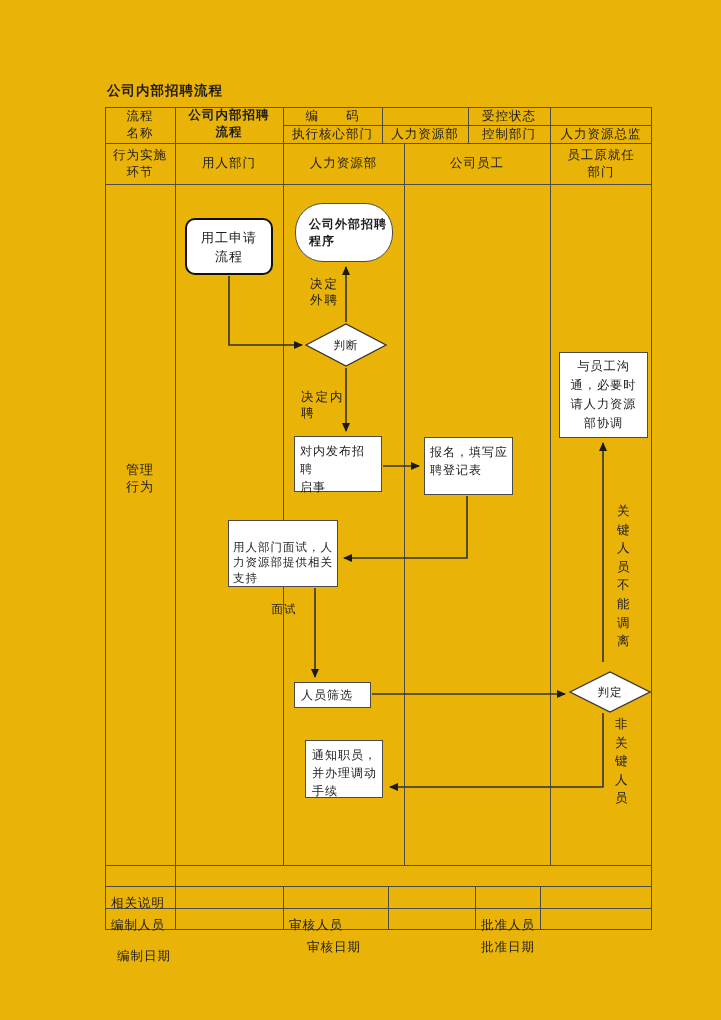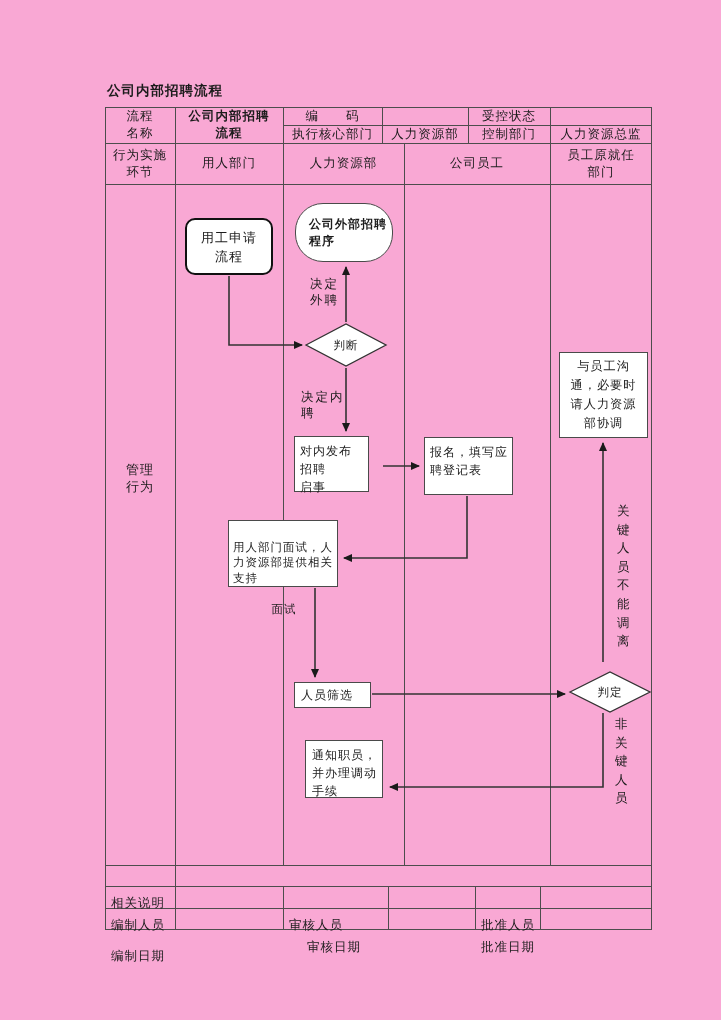--- a/index.html
+++ b/index.html
@@ -1,29 +1,29 @@
 <!DOCTYPE html>
 <html><head>
 <meta charset="utf-8">
 <style>
   html,body{margin:0;padding:0;background:#ffffff;}
-  .page{position:relative;width:721px;height:1020px;background:#f9a8d4;overflow:hidden;
+  .page{position:relative;width:721px;height:1020px;background:#eab308;overflow:hidden;
         font-family:"Liberation Serif","DejaVu Serif",serif;color:#1c1c1c;}
   .title{position:absolute;left:107px;top:82px;font-family:"Liberation Sans","DejaVu Sans",sans-serif;
          font-weight:bold;font-size:13.5px;letter-spacing:1px;white-space:pre;}
   
   .tborder{position:absolute;left:105px;top:107px;width:547px;height:823px;
            border:1px solid #4d4d4d;box-sizing:border-box;}
   .hl{position:absolute;height:1px;background:#4d4d4d;}
   .vl{position:absolute;width:1px;background:#4d4d4d;}
   
   .cell{position:absolute;display:flex;align-items:center;justify-content:center;
         font-size:12.5px;letter-spacing:1px;line-height:17px;white-space:pre-line;text-align:center;}
   .cell.tl{justify-content:flex-start;text-align:left;padding-left:6px;box-sizing:border-box;margin-top:28px;}
-  .cell.boldcell{font-family:Liberation Serif, serif;font-weight:bold;}
+  .cell.boldcell{font-family:Liberation Mono, monospace;font-weight:bold;}
   
   .node{position:absolute;background:#fff;border:1px solid #4a4a4a;box-sizing:border-box;
         font-size:12px;letter-spacing:1px;line-height:18px;white-space:pre-line;z-index:3;}
   .node.center{display:flex;align-items:center;justify-content:center;text-align:center;}
   .startnode{border:2.5px solid #111;border-radius:10px;font-size:13px;line-height:19px;}
   .extnode{border-radius:28px;display:flex;align-items:center;padding-left:13px;line-height:17px;font-weight:bold;}
   .ptext{padding:5px 4px 0 5px;}
   .dlabel{position:absolute;z-index:4;display:flex;align-items:center;justify-content:center;
           font-size:11.5px;letter-spacing:1px;}
   .elabel{position:absolute;font-size:12.5px;letter-spacing:2px;line-height:16px;
@@ -76,21 +76,21 @@
   <div class="cell" style="left:404px;top:143px;width:146px;height:41px">公司员工</div>
   <div class="cell" style="left:550px;top:143px;width:102px;height:41px">员工原就任
 部门</div>
   <div class="cell" style="left:105px;top:455px;width:70px;height:46px;font-size:13px">管理
 行为</div>
 
   <div class="cell tl" style="left:105px;top:865px;width:70px;height:21px">相关说明</div>
   <div class="cell tl" style="left:105px;top:886px;width:70px;height:22px">编制人员</div>
   <div class="cell tl" style="left:283px;top:886px;width:105px;height:22px;">审核人员</div>
   <div class="cell tl" style="left:475px;top:886px;width:65px;height:22px">批准人员</div>
-  <div class="cell tl" style="left:105px;top:908px;width:70px;height:40px">编制日期</div>
+  <div class="cell tl" style="left:111px;top:908px;width:70px;height:40px">编制日期</div>
   <div class="cell tl" style="left:283px;top:908px;width:105px;height:22px;padding-left:24px">审核日期</div>
   <div class="cell tl" style="left:475px;top:908px;width:65px;height:22px">批准日期</div>
 
   <svg class="flow" width="721" height="1020">
     <defs>
       <marker id="arr" markerWidth="9" markerHeight="8" refX="8" refY="4" orient="auto" markerUnits="userSpaceOnUse">
         <path d="M0,0 L9,4 L0,8 z" fill="#1a1a1a"></path>
       </marker>
     </defs>
     <g stroke="#333" stroke-width="1.6" fill="none">
@@ -112,21 +112,21 @@
 
   <div class="node startnode center" style="left:185px;top:218px;width:88px;height:57px">用工申请
 流程</div>
   <div class="node extnode" style="left:295px;top:203px;width:98px;height:59px">公司外部招聘
 程序</div>
   <div class="dlabel" style="left:306px;top:334px;width:80px;height:22px">判断</div>
   <div class="elabel" style="left:310px;top:276px">决定
 外聘</div>
   <div class="elabel" style="left:301px;top:389px;width:48px">决定内
 聘</div>
-  <div class="node ptext" style="left:294px;top:436px;width:75px;height:56px">对内发布招聘
+  <div class="node ptext" style="left:294px;top:436px;width:88px;height:56px">对内发布招聘
 启事</div>
   <div class="node ptext" style="left:424px;top:437px;width:89px;height:58px">报名，填写应
 聘登记表</div>
   <div class="node" style="left:228px;top:520px;width:110px;height:67px;font-size:11.5px;line-height:15.5px;padding:3px 2px 0 4px">
     <div>用人部门面试，人
 力资源部提供相关
 支持</div>
     <div style="text-align:center">面试</div>
   </div>
   <div class="node" style="left:294px;top:682px;width:77px;height:26px;display:flex;align-items:center;padding-left:6px">人员筛选</div>

